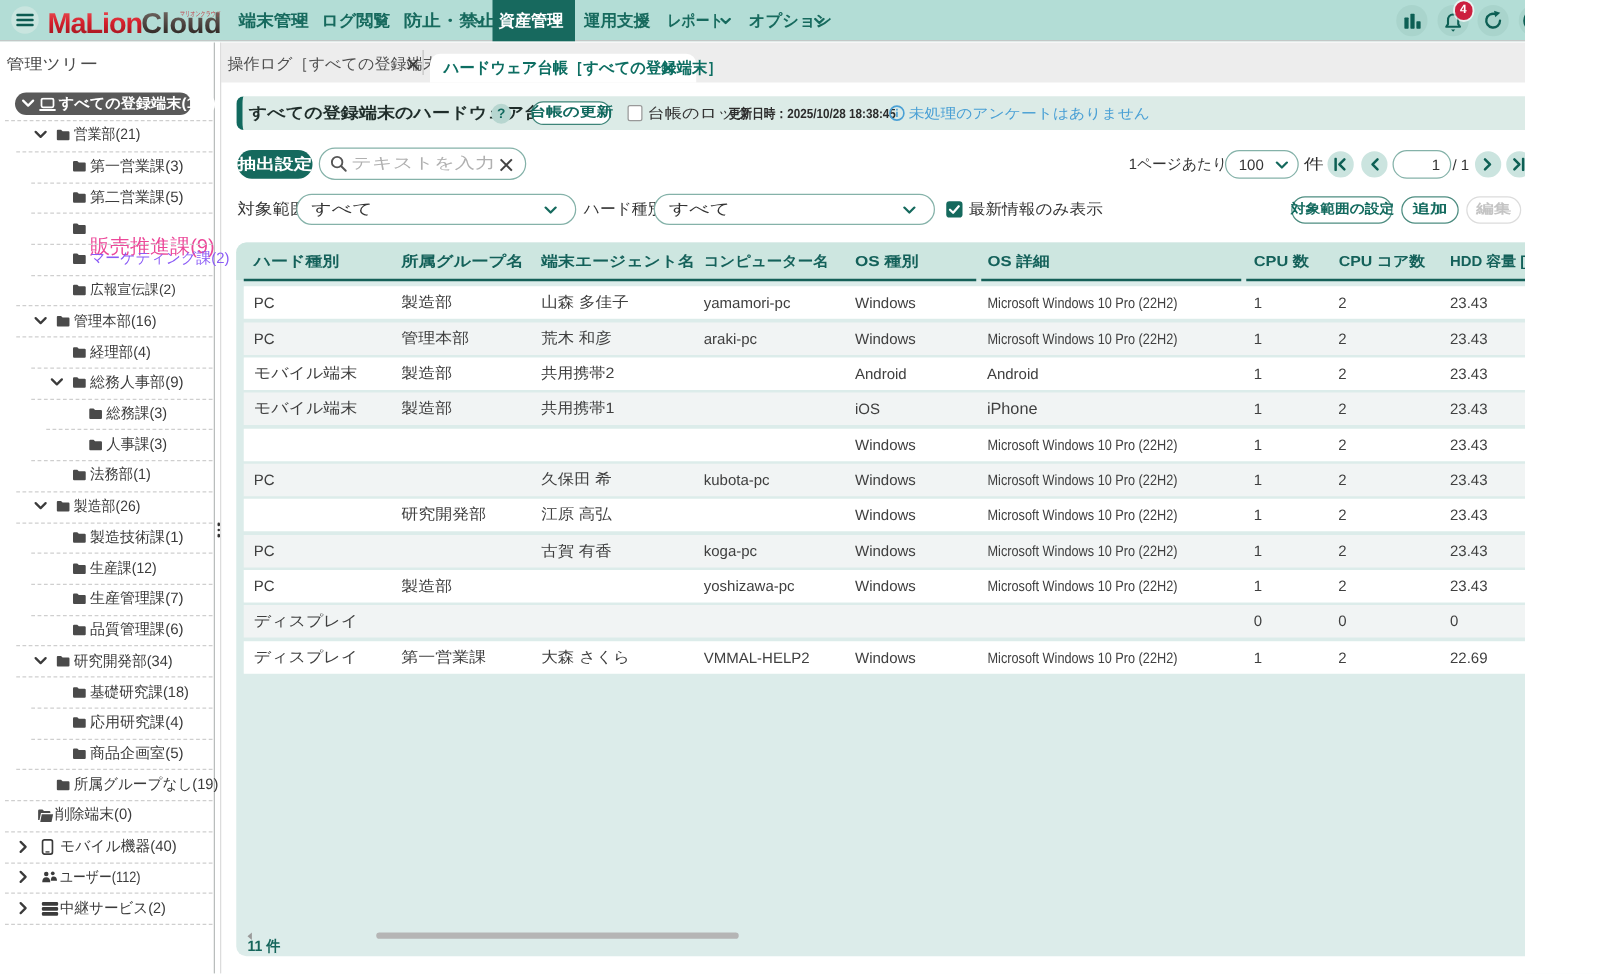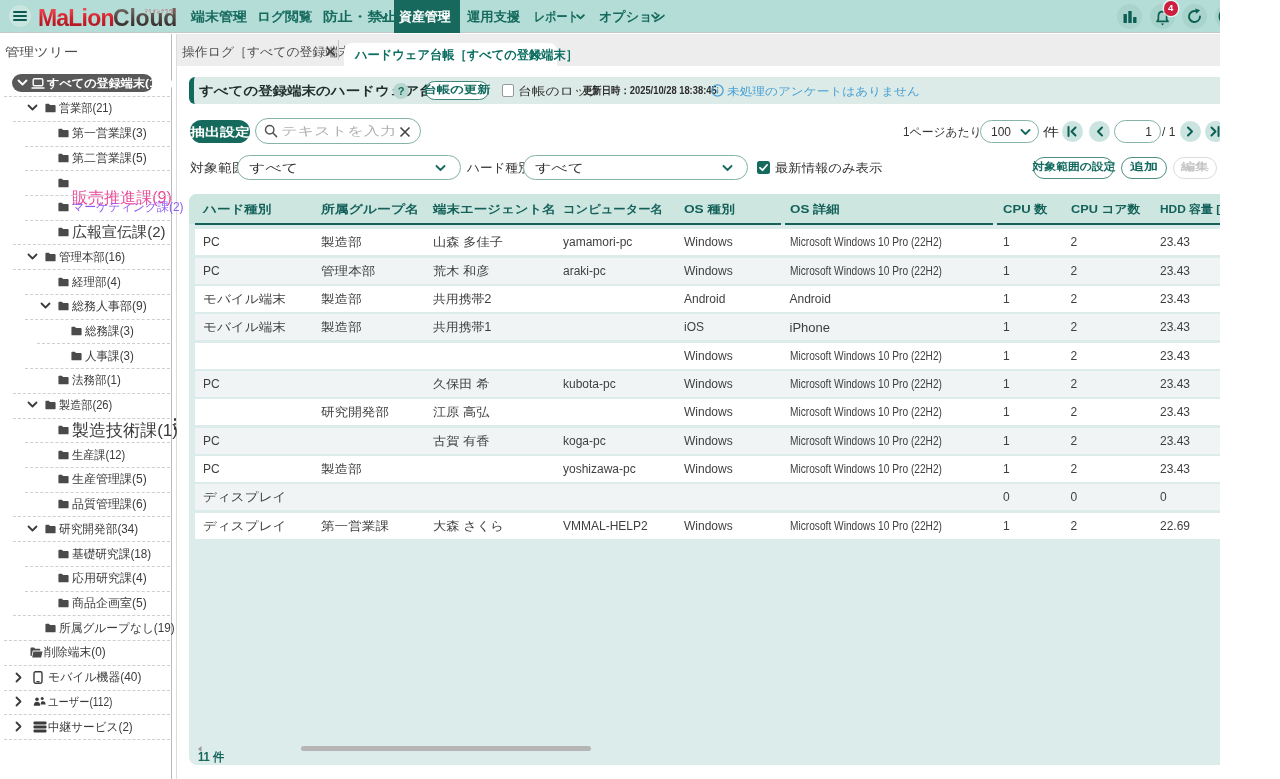--- a/index.html
+++ b/index.html
@@ -219,21 +219,21 @@
         <path d="M0.5 1.5 Q0.5 0.5 1.5 0.5 L4.5 0.5 L6 2 L11.5 2 Q12.5 2 12.5 3 L12.5 9.5 Q12.5 10.5 11.5 10.5 L1.5 10.5 Q0.5 10.5 0.5 9.5 Z" fill="#4a4a4a"></path>
       </svg>
     </div>
 <div class="sx" style="left:71.5px;top:207.32px;font-size:12px;font-weight:normal;color:#8b5cf6;transform:scaleX(0.993) translateY(-50%)">マーケティング課(2)</div>
 <div class="tsep" style="left:25px;top:195.0px;width:145px"></div>
 <div class="ico" style="left:58px;top:227.1px">
       <svg width="11" height="10" viewBox="0 0 13 11">
         <path d="M0.5 1.5 Q0.5 0.5 1.5 0.5 L4.5 0.5 L6 2 L11.5 2 Q12.5 2 12.5 3 L12.5 9.5 Q12.5 10.5 11.5 10.5 L1.5 10.5 Q0.5 10.5 0.5 9.5 Z" fill="#4a4a4a"></path>
       </svg>
     </div>
-<div class="sx" style="left:71.5px;top:232.05px;font-size:15px;font-weight:normal;color:#3b3b3b;transform:scaleX(1.002) translateY(-50%)">広報宣伝課(2)</div>
+<div class="sx" style="left:71.5px;top:232.05px;font-size:11px;font-weight:normal;color:#3b3b3b;transform:scaleX(1.002) translateY(-50%)">広報宣伝課(2)</div>
 <div class="tsep" style="left:25px;top:219.7px;width:145px"></div>
 <div class="ico" style="left:27px;top:252.8px">
       <svg width="11" height="8" viewBox="0 0 11 8">
         <polyline points="1.5,1.5 5.5,5.5 9.5,1.5" fill="none" stroke="#3b3b3b" stroke-width="1.8" stroke-linecap="round" stroke-linejoin="round"></polyline>
       </svg>
     </div>
 <div class="ico" style="left:45px;top:251.8px">
       <svg width="11" height="10" viewBox="0 0 13 11">
         <path d="M0.5 1.5 Q0.5 0.5 1.5 0.5 L4.5 0.5 L6 2 L11.5 2 Q12.5 2 12.5 3 L12.5 9.5 Q12.5 10.5 11.5 10.5 L1.5 10.5 Q0.5 10.5 0.5 9.5 Z" fill="#4a4a4a"></path>
       </svg>
@@ -290,35 +290,35 @@
         <path d="M0.5 1.5 Q0.5 0.5 1.5 0.5 L4.5 0.5 L6 2 L11.5 2 Q12.5 2 12.5 3 L12.5 9.5 Q12.5 10.5 11.5 10.5 L1.5 10.5 Q0.5 10.5 0.5 9.5 Z" fill="#4a4a4a"></path>
       </svg>
     </div>
 <div class="sx" style="left:58.5px;top:405.15999999999997px;font-size:12px;font-weight:normal;color:#3b3b3b;transform:scaleX(0.929) translateY(-50%)">製造部(26)</div>
 <div class="tsep" style="left:13px;top:392.8px;width:157px"></div>
 <div class="ico" style="left:58px;top:424.9px">
       <svg width="11" height="10" viewBox="0 0 13 11">
         <path d="M0.5 1.5 Q0.5 0.5 1.5 0.5 L4.5 0.5 L6 2 L11.5 2 Q12.5 2 12.5 3 L12.5 9.5 Q12.5 10.5 11.5 10.5 L1.5 10.5 Q0.5 10.5 0.5 9.5 Z" fill="#4a4a4a"></path>
       </svg>
     </div>
-<div class="sx" style="left:71.5px;top:429.89px;font-size:17px;font-weight:normal;color:#3b3b3b;transform:scaleX(1.002) translateY(-50%)">製造技術課(1)</div>
+<div class="sx" style="left:71.5px;top:429.89px;font-size:12px;font-weight:normal;color:#3b3b3b;transform:scaleX(1.002) translateY(-50%)">製造技術課(1)</div>
 <div class="tsep" style="left:13px;top:417.5px;width:157px"></div>
 <div class="ico" style="left:58px;top:449.6px">
       <svg width="11" height="10" viewBox="0 0 13 11">
         <path d="M0.5 1.5 Q0.5 0.5 1.5 0.5 L4.5 0.5 L6 2 L11.5 2 Q12.5 2 12.5 3 L12.5 9.5 Q12.5 10.5 11.5 10.5 L1.5 10.5 Q0.5 10.5 0.5 9.5 Z" fill="#4a4a4a"></path>
       </svg>
     </div>
 <div class="sx" style="left:71.5px;top:454.62px;font-size:12px;font-weight:normal;color:#3b3b3b;transform:scaleX(0.929) translateY(-50%)">生産課(12)</div>
 <div class="tsep" style="left:25px;top:442.3px;width:145px"></div>
 <div class="ico" style="left:58px;top:474.4px">
       <svg width="11" height="10" viewBox="0 0 13 11">
         <path d="M0.5 1.5 Q0.5 0.5 1.5 0.5 L4.5 0.5 L6 2 L11.5 2 Q12.5 2 12.5 3 L12.5 9.5 Q12.5 10.5 11.5 10.5 L1.5 10.5 Q0.5 10.5 0.5 9.5 Z" fill="#4a4a4a"></path>
       </svg>
     </div>
-<div class="sx" style="left:71.5px;top:479.35px;font-size:12px;font-weight:normal;color:#3b3b3b;transform:scaleX(1.002) translateY(-50%)">生産管理課(5)</div>
+<div class="sx" style="left:71.5px;top:479.35px;font-size:12px;font-weight:normal;color:#3b3b3b;transform:scaleX(1.002) translateY(-50%)">生産管理課(7)</div>
 <div class="tsep" style="left:25px;top:467.0px;width:145px"></div>
 <div class="ico" style="left:58px;top:499.1px">
       <svg width="11" height="10" viewBox="0 0 13 11">
         <path d="M0.5 1.5 Q0.5 0.5 1.5 0.5 L4.5 0.5 L6 2 L11.5 2 Q12.5 2 12.5 3 L12.5 9.5 Q12.5 10.5 11.5 10.5 L1.5 10.5 Q0.5 10.5 0.5 9.5 Z" fill="#4a4a4a"></path>
       </svg>
     </div>
 <div class="sx" style="left:71.5px;top:504.08000000000004px;font-size:12px;font-weight:normal;color:#3b3b3b;transform:scaleX(1.002) translateY(-50%)">品質管理課(6)</div>
 <div class="tsep" style="left:25px;top:491.7px;width:145px"></div>
 <div class="ico" style="left:27px;top:524.8px">
       <svg width="11" height="8" viewBox="0 0 11 8">

